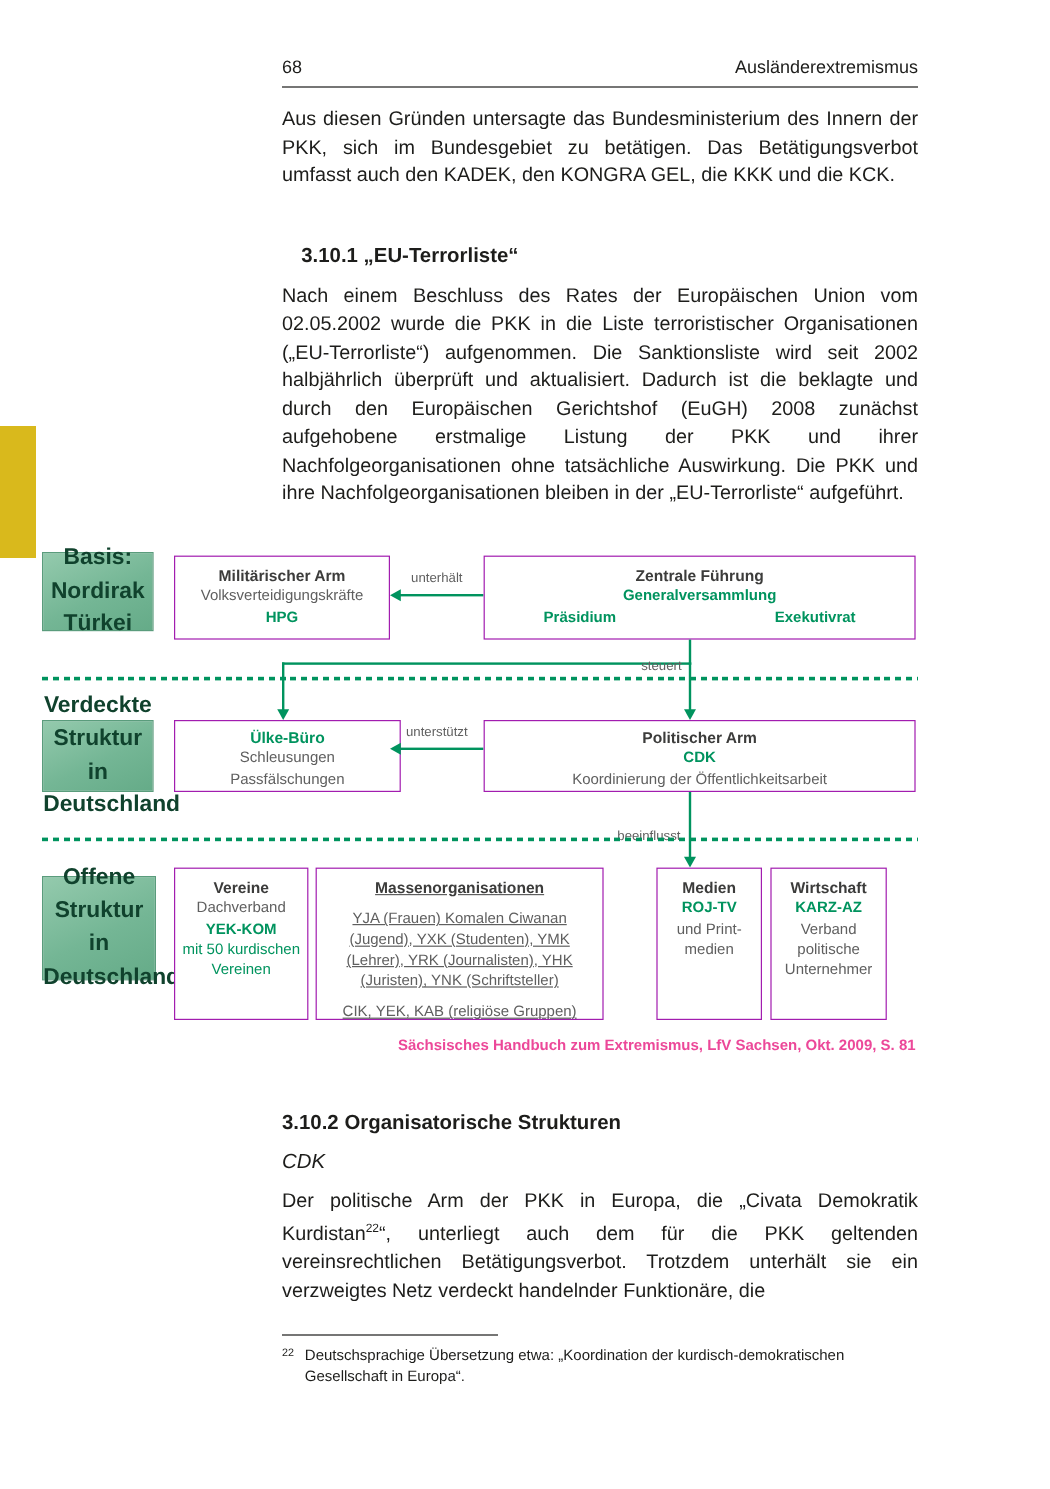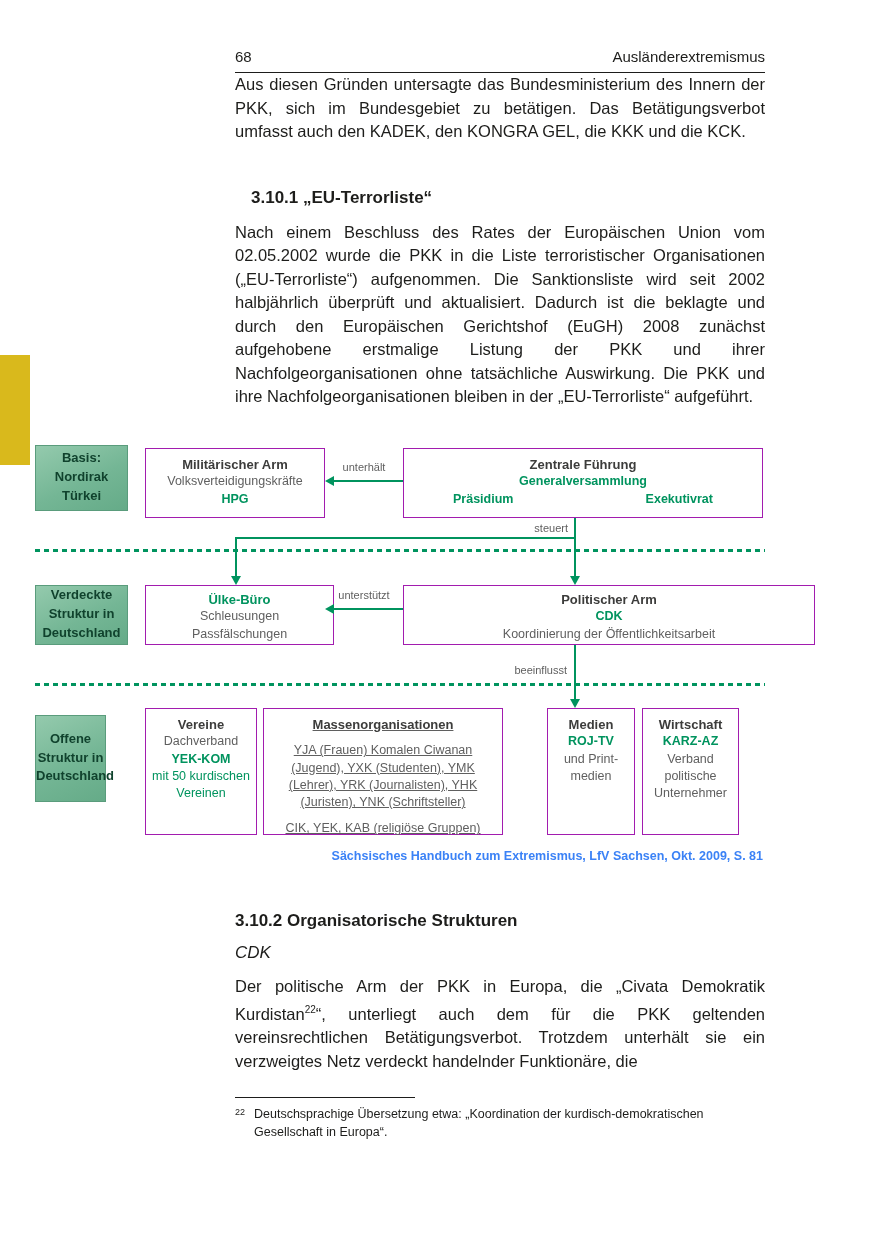--- a/index.html
+++ b/index.html
@@ -22,21 +22,21 @@
 
   .page-header {
     display: flex; justify-content: space-between; align-items: flex-end;
     font-size: 15px; padding-bottom: 7px; border-bottom: 1px solid #1d1d1b;
   }
 
   .body-par {
     font-size: 16.5px; line-height: 23.5px; text-align: justify; margin: 0;
     hyphens: auto; -webkit-hyphens: auto;
   }
-  .intro { }
+  .intro { margin-top: 15px; }
   .h-sec { font-size: 17px; font-weight: bold; margin: 44px 0 13px 16px; }
   .h-sec2 { font-size: 17px; font-weight: bold; margin: 34px 0 12px 0; }
   .sub-italic { font-size: 17px; font-style: italic; font-weight: normal; margin: 0 0 12px 0; }
   sup { font-size: 10px; }
 
   
   .diagram { position: relative; width: 730px; height: 432px; margin: 36px 0 0 -200px; }
 
   .dbox {
     position: absolute; box-sizing: border-box;
@@ -47,47 +47,47 @@
   .dbox .t { display: block; color: #3c3c3b; font-weight: bold; font-size: 13px; }
   .green { color: #00935e; font-weight: bold; }
   .greenreg { color: #00935e; font-weight: normal; }
   .blk { display: block; }
   .gap { height: 12px; }
 
   .sidebox {
     position: absolute; box-sizing: border-box;
     background: linear-gradient(155deg, #94caad 0%, #74b695 55%, #65ab88 100%);
     border: 1px solid #5a9c7c;
-    color: #10422d; font-weight: bold; font-size: 13px; line-height: 1.45;
+    color: #10422d; font-weight: bold; font-size: 19px; line-height: 1.45;
     text-align: center;
     display: flex; flex-direction: column; justify-content: center;
   }
 
   .row-split { display: flex; justify-content: space-between; padding: 0 45px; }
 
   .h-arrow { position: absolute; width: 78px; height: 38px; }
   .h-arrow .lbl { position: absolute; left: -6px; right: -6px; top: 0; text-align: center; font-size: 11px; color: #5f5f5f; }
   .h-arrow .line { position: absolute; left: 8px; right: 0; top: 19px; height: 2px; background: #00935e; }
   .h-arrow .head { position: absolute; left: 0; top: 15px; width: 0; height: 0;
     border-right: 9px solid #00935e; border-top: 5px solid transparent; border-bottom: 5px solid transparent; }
 
   .vline { position: absolute; width: 2px; background: #00935e; }
   .hline { position: absolute; height: 2px; background: #00935e; }
   .head-down { position: absolute; width: 0; height: 0;
     border-left: 5px solid transparent; border-right: 5px solid transparent; border-top: 9px solid #00935e; }
-  .conn-label { position: absolute; font-size: 11px; color: #5f5f5f; }
+  .conn-label { position: absolute; font-size: 11px; color: #5f5f5f; margin-top: 12px; }
 
   .dash {
     position: absolute; left: 0; width: 730px; height: 3px;
     background: repeating-linear-gradient(90deg, #00935e 0 5px, transparent 5px 9px);
   }
 
   .diagram-caption {
     position: absolute; left: 0; right: 2px; top: 404px;
-    text-align: right; font-size: 12.5px; font-weight: bold; color: #3b82f6;
+    text-align: right; font-size: 12.5px; font-weight: bold; color: #ec4899;
   }
 
   
   .footnote { margin-top: 24px; }
   .fn-rule { width: 180px; border-top: 1px solid #1d1d1b; margin-bottom: 7px; }
   .fn-item { font-size: 12.5px; line-height: 1.45; display: flex; }
   .fn-marker { font-size: 9px; margin-right: 9px; position: relative; top: 1px; }
   .fn-text { flex: 1; }
 </style>
 </head>
@@ -159,33 +159,33 @@
         <span class="blk">Schleusungen</span>
         <span class="blk">Passfälschungen</span>
       </div>
 
       <div class="h-arrow" style="left:290px; top:144px;">
         <span class="lbl">unterstützt</span>
         <span class="line"></span>
         <span class="head"></span>
       </div>
 
-      <div class="dbox" style="left:368px; top:140px; width:412px; height:60px; padding-top:5px;">
+      <div class="dbox" style="left:368px; top:140px; width:360px; height:60px; padding-top:5px;">
         <span class="t">Politischer Arm</span>
         <span class="blk green">CDK</span>
         <span class="blk">Koordinierung der Öffentlichkeitsarbeit</span>
       </div>
 
       <span class="vline" style="left:539px; top:200px; height:55px;"></span>
       <span class="head-down" style="left:535px; top:254px;"></span>
       <span class="conn-label" style="left:440px; top:219px; width:92px; text-align:right;">beeinflusst</span>
 
       <div class="dash" style="top:238px;"></div>
 
-      <div class="sidebox" style="left:0; top:270px; width:71px; height:87px;">
+      <div class="sidebox" style="left:0; top:270px; width:95px; height:87px;">
         <span class="blk">Offene</span>
         <span class="blk">Struktur in</span>
         <span class="blk">Deutschland</span>
       </div>
 
       <div class="dbox" style="left:110px; top:263px; width:112px; height:127px;">
         <span class="t">Vereine</span>
         <span class="gap"></span>
         <span class="blk">Dachverband</span>
         <span class="blk green">YEK-KOM</span>

